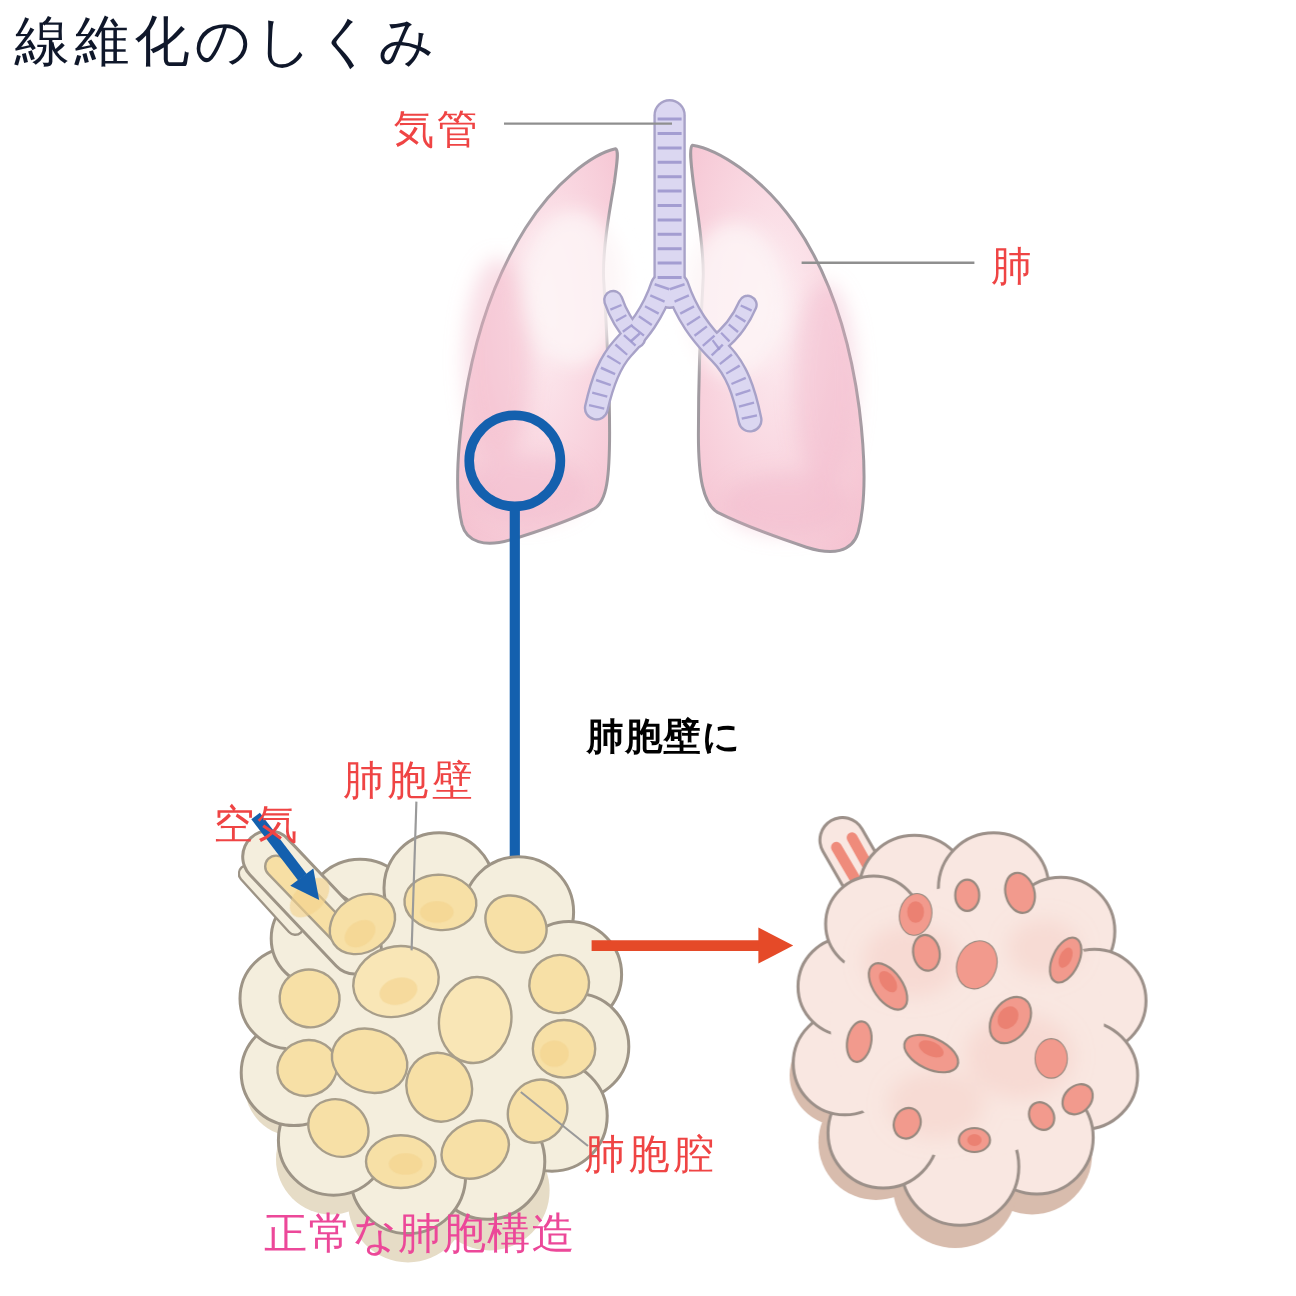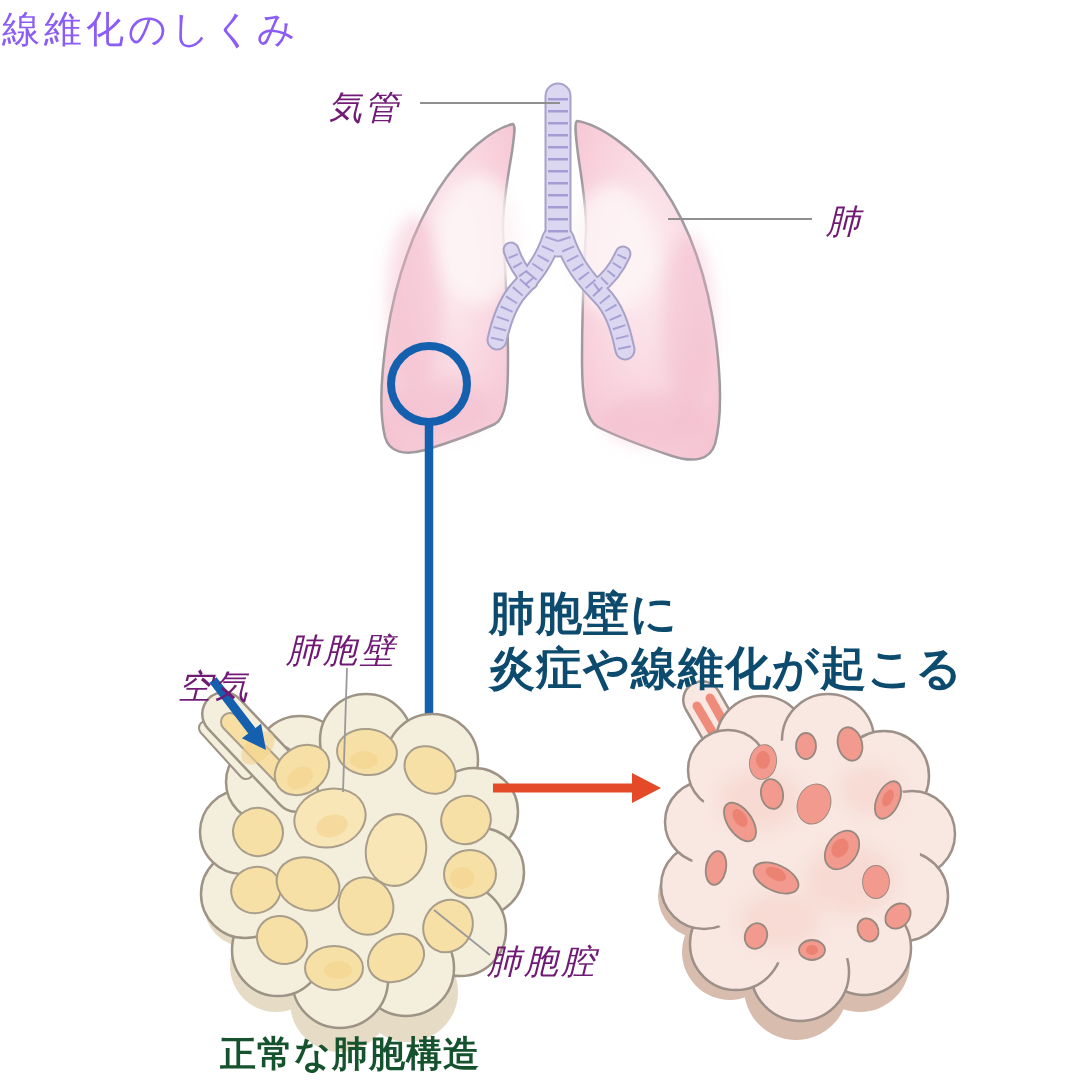--- a/index.html
+++ b/index.html
@@ -2,35 +2,35 @@
 <html><head>
 <meta charset="utf-8">
 <style>
   html,body{margin:0;padding:0;background:#fff;}
   .canvas{
     position:relative;width:1080px;height:1080px;background:#ffffff;overflow:hidden;
     font-family:"Liberation Sans", sans-serif;
   }
   .art{position:absolute;left:0;top:0;}
   .title{
-    position:absolute;left:2px;top:4px;font-size:38px;letter-spacing:4px;
-    color:#8b5cf6;font-weight:500;white-space:nowrap;
-  }
-  .lbl{position:absolute;color:#701a75;font-size:34px;letter-spacing:2px;white-space:nowrap;font-style:italic;}
+    position:absolute;left:12px;top:4px;font-size:46px;letter-spacing:4px;
+    color:#0f172a;font-weight:500;white-space:nowrap;
+  }
+  .lbl{position:absolute;color:#ef4444;font-size:34px;letter-spacing:2px;white-space:nowrap;}
   .lbl-trachea{left:328px;top:85px;}
   .lbl-lung{left:826px;top:199px;}
   .lbl-air{left:178px;top:664px;}
   .lbl-wall{left:286px;top:628px;letter-spacing:3px;}
   .lbl-cavity{left:487px;top:939px;letter-spacing:3px;}
   .annotation{
-    position:absolute;left:489px;top:586px;color:#0c4a6e;font-size:46px;
+    position:absolute;left:489px;top:586px;color:#000000;font-size:31px;
     font-weight:bold;line-height:55px;letter-spacing:1px;white-space:nowrap;
   }
   .caption{
-    position:absolute;top:1030px;font-size:36px;font-weight:bold;color:#14532d;
+    position:absolute;top:1004px;font-size:36px;font-weight:normal;color:#ec4899;
     transform:translateX(-50%);white-space:nowrap;letter-spacing:1px;
   }
   .caption-normal{left:350px;}
   .caption-diseased{left:779px;}
 </style>
 </head>
 <body>
 
 <div class="canvas">
 
@@ -237,18 +237,17 @@
 
   <div class="lbl lbl-trachea">気管</div>
   <div class="lbl lbl-lung">肺</div>
 
   <div class="lbl lbl-air">空気</div>
   <div class="lbl lbl-cavity">肺胞腔</div>
   <div class="lbl lbl-wall">肺胞壁</div>
 
   <div class="annotation">
     <div>肺胞壁に</div>
-    <div>炎症や線維化が起こる</div>
   </div>
 
   <div class="caption caption-normal">正常な肺胞構造</div>
 
 </div>
 
 </body></html>

